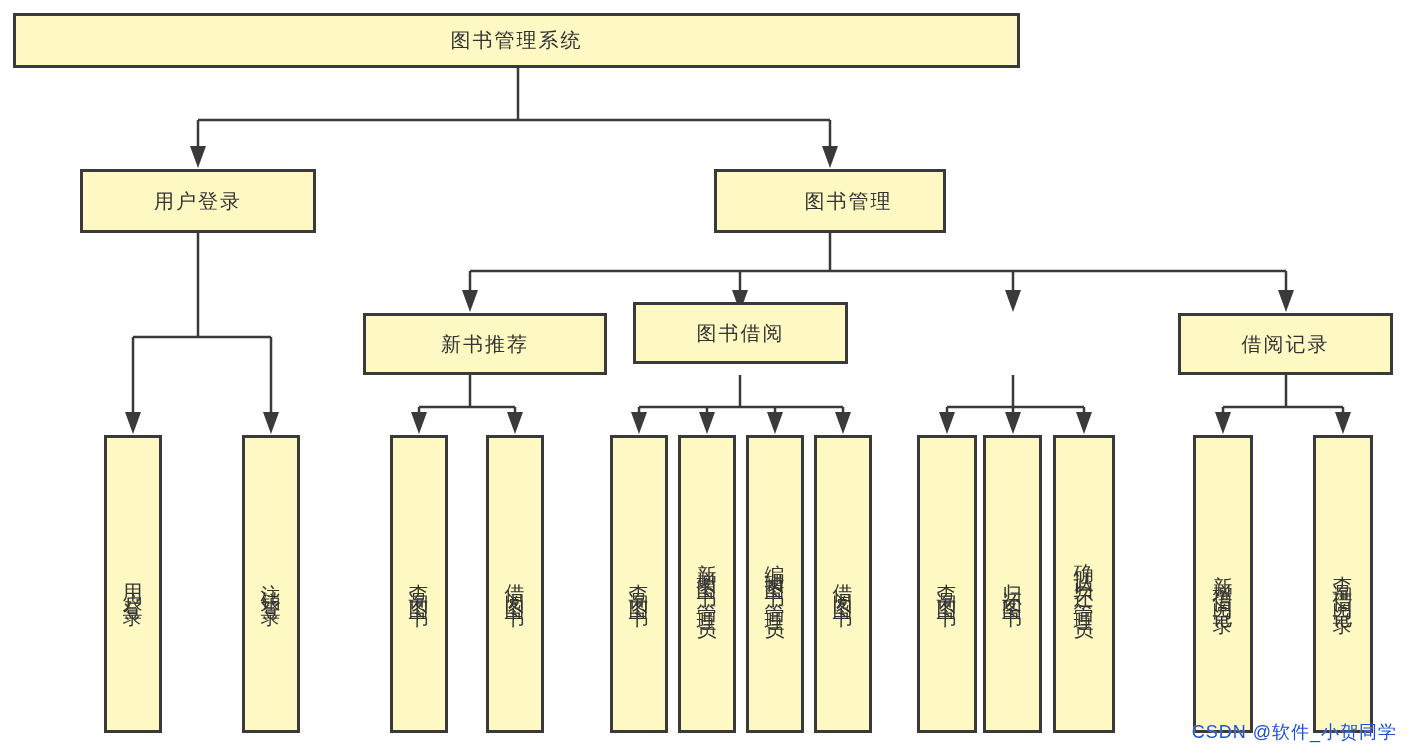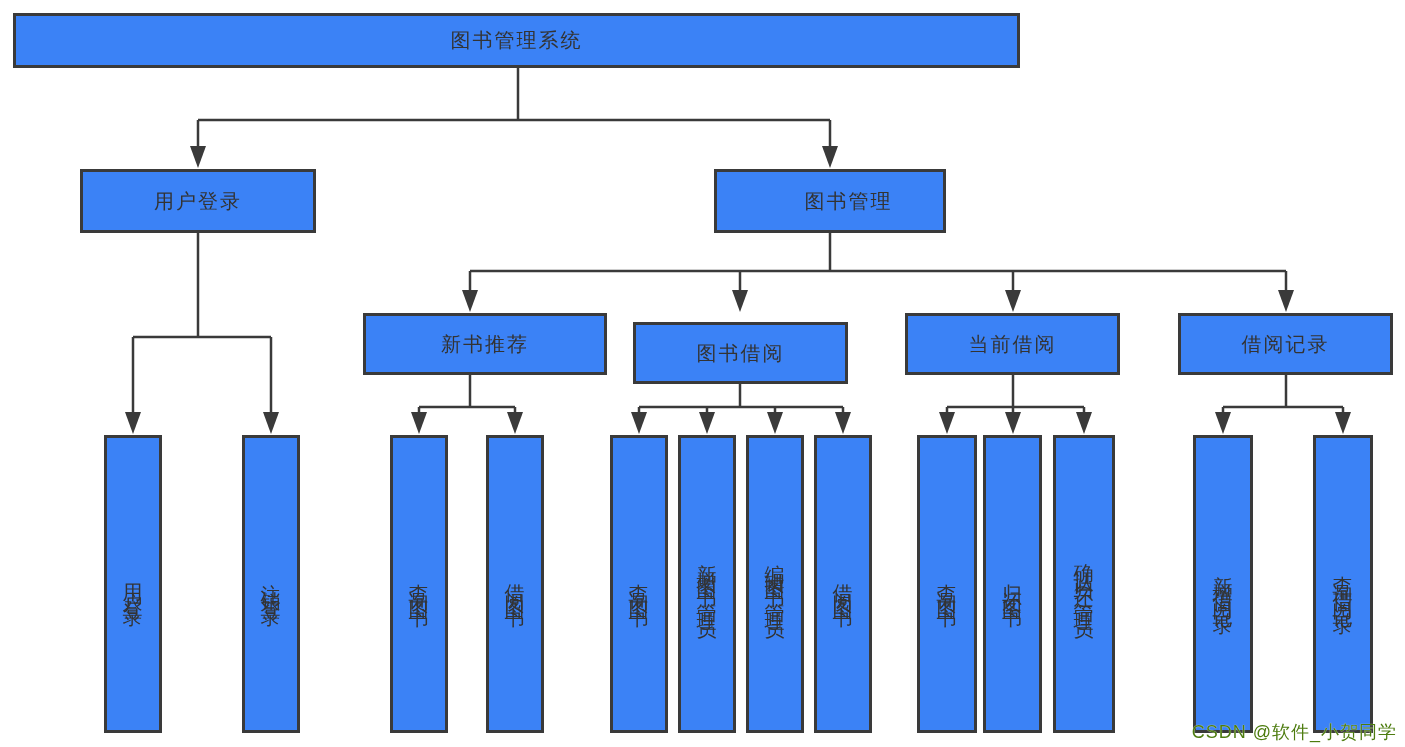--- a/index.html
+++ b/index.html
@@ -19,21 +19,21 @@
     position: absolute;
     left: 0;
     top: 0;
     width: 1405px;
     height: 747px;
     pointer-events: none;
   }
   .node {
     position: absolute;
     box-sizing: border-box;
-    background: #3b82f6;
+    background: #fef9c3;
     border: 3px solid #3a3a3a;
     display: flex;
     align-items: center;
     justify-content: center;
     color: #333333;
     z-index: 2;
   }
   .node .lbl {
     font-size: 20px;
     letter-spacing: 2px;
@@ -44,21 +44,21 @@
     text-orientation: mixed;
     letter-spacing: 8px;
     line-height: 1;
     white-space: normal;
   }
   .watermark {
     position: absolute;
     right: 8px;
     bottom: 3px;
     font-size: 18px;
-    color: #4d7c0f;
+    color: #1d4ed8;
     letter-spacing: 1px;
     z-index: 5;
     text-shadow: 0 0 1px #ffffff;
   }
 </style>
 </head>
 <body>
 
 <div class="canvas">
 
@@ -142,25 +142,22 @@
   <div class="node" style="left:80px; top:169px; width:236px; height:64px;">
     <span class="lbl">用户登录</span>
   </div>
   <div class="node" style="left:714px; top:169px; width:232px; height:64px;padding-left:37px;">
     <span class="lbl">图书管理</span>
   </div>
 
   <div class="node" style="left:363px; top:313px; width:244px; height:62px;">
     <span class="lbl">新书推荐</span>
   </div>
-  <div class="node" style="left:633px; top:322px; width:215px; height:62px;">
+  <div class="node" style="left:633px; top:302px; width:215px; height:62px;">
     <span class="lbl">图书借阅</span>
-  </div>
-  <div class="node" style="left:905px; top:313px; width:215px; height:62px;">
-    <span class="lbl">当前借阅</span>
   </div>
   <div class="node" style="left:1178px; top:313px; width:215px; height:62px;">
     <span class="lbl">借阅记录</span>
   </div>
 
   <div class="node leaf" style="left:104px; top:435px; width:58px; height:298px;">
     <span class="lbl">用户登录</span>
   </div>
   <div class="node leaf" style="left:242px; top:435px; width:58px; height:298px;">
     <span class="lbl">注销登录</span>

